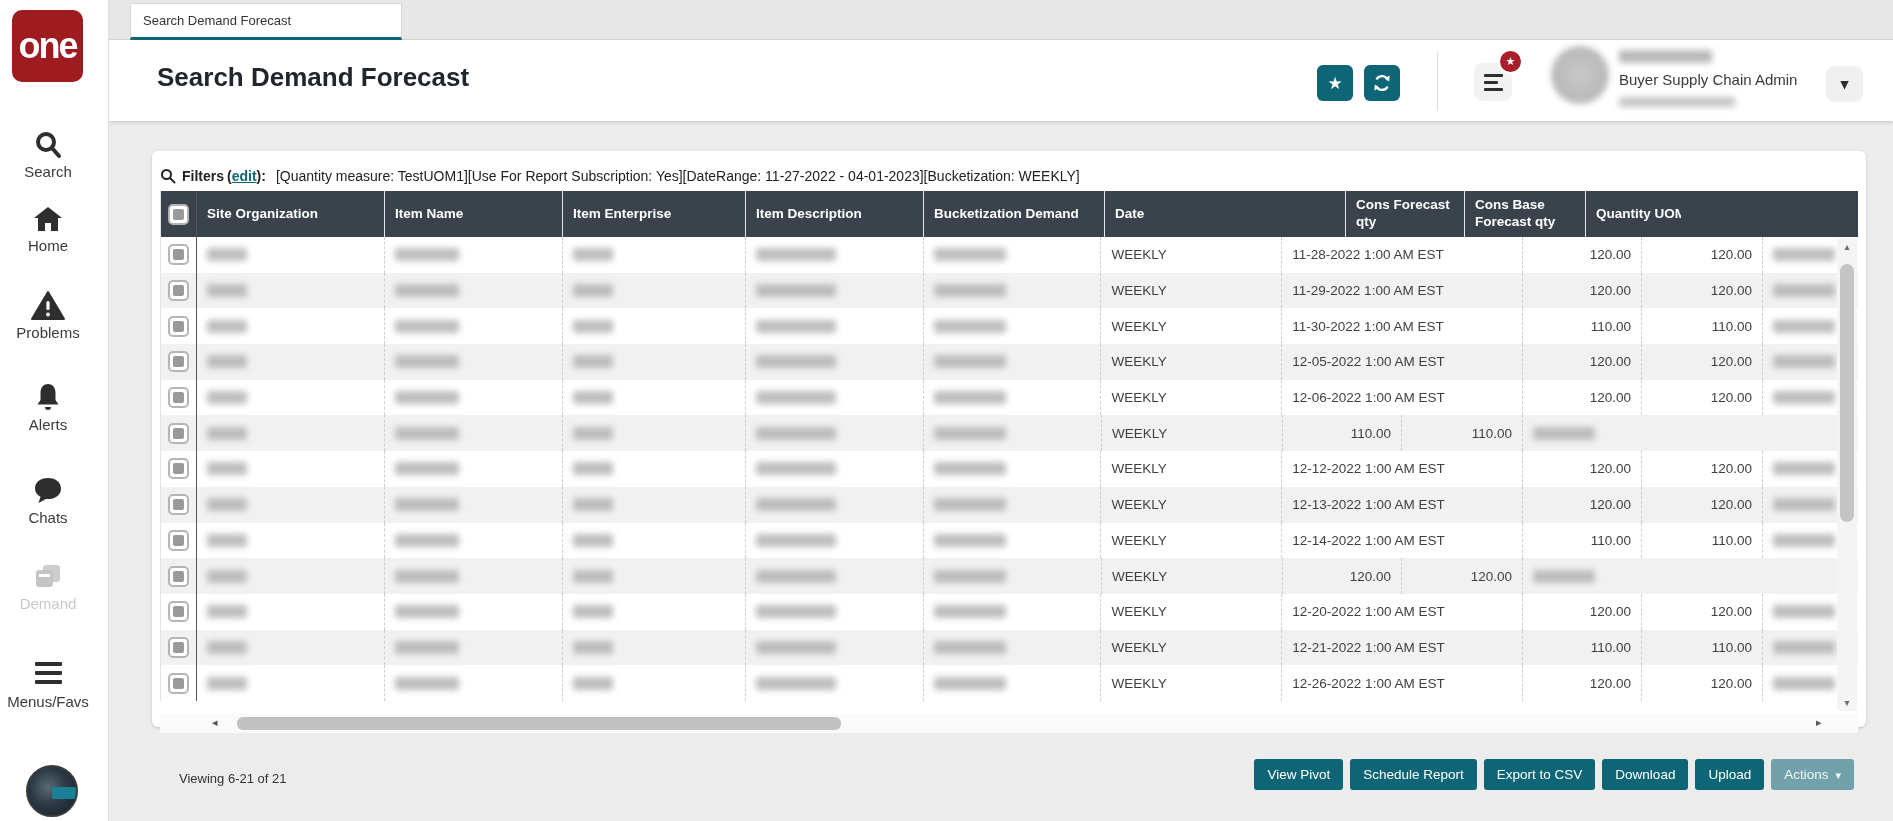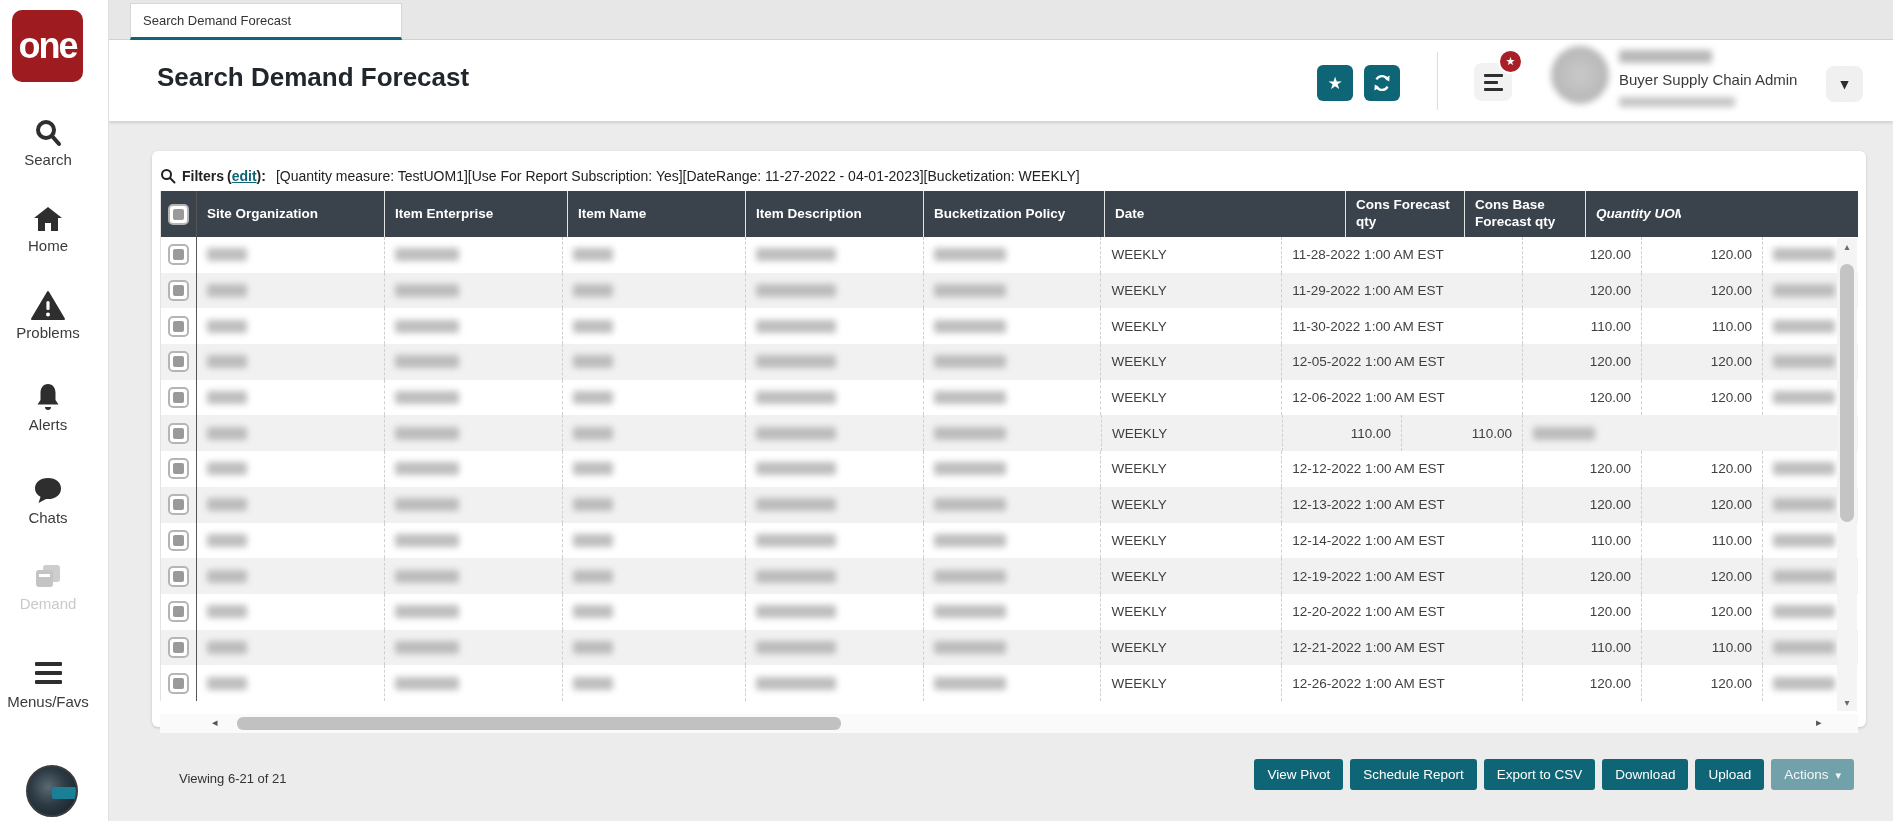--- a/index.html
+++ b/index.html
@@ -47,21 +47,21 @@
   .card { position:absolute; left:152px; top:151px; width:1714px; height:576px; background:#fff; border-radius:6px; box-shadow:0 1px 3px rgba(0,0,0,.18); z-index:3; }
   .filters-row { position:absolute; left:8px; top:14px; height:22px; display:flex; align-items:center; font-size:14px; color:#222; }
   .filters-row b { margin:0 3px 0 6px; }
   .filters-row .editlink { color:#0e6575; text-decoration:underline; font-weight:bold; cursor:pointer; }
   .filters-row .summary { margin-left:10px; color:#222; }
 
   
   .tbl { position:absolute; left:8px; top:40px; width:1698px; border-left:1px solid #e3e3e3; }
   .thead { display:flex; background:#3a424b; height:46px; color:#fff; font-weight:bold; font-size:13.5px; }
   .th { display:flex; align-items:center; padding:0 10px; border-right:1px solid rgba(255,255,255,.85); line-height:1.25; overflow:hidden; white-space:normal; cursor:pointer; }
-  .th.col-uom { white-space:nowrap;font-style:italic; }
+  .th.col-uom { white-space:nowrap; }
   .trow { display:flex; height:35.7px; background:#fff; cursor:pointer; }
   .trow.alt { background:#f1f1f1; }
   .td { display:flex; align-items:center; padding:0 10px; border-right:1px dashed #cfcfcf; font-size:13.5px; color:#3f3f3f; overflow:hidden; white-space:nowrap; }
   .num { justify-content:flex-end; }
   .col-check { width:36px; justify-content:center; padding:0; border-right:1px solid #555 !important; }
   .thead .col-check { border-right:1px solid #555; }
   .col-so { width:188px; } .col-sn { width:178px; } .col-ie { width:183px; }
   .col-in { width:178px; } .col-id { width:178px; } .col-bp { width:181px; }
   .col-date { width:241px; } .col-cf { width:119px; } .col-cb { width:121px; }
   .col-uom { width:95px; border-right:none !important; }
@@ -89,21 +89,21 @@
   svg { display:block; }
 </style>
 </head>
 <body>
 
 <div class="sidebar">
   <div class="logo">
       <span>one</span>
     </div>
 
-  <div class="nav-item" style="top:116px">
+  <div class="nav-item" style="top:128px">
     <span class="nicon">
       <svg width="30" height="30" viewBox="0 0 30 30">
           <circle cx="13" cy="12" r="8" fill="none" stroke="#2e2e2e" stroke-width="4"></circle>
           <line x1="19" y1="18" x2="26" y2="26" stroke="#2e2e2e" stroke-width="4" stroke-linecap="round"></line>
         </svg>
     </span>
     <span class="nlabel">Search</span>
   </div>
 
   <div class="nav-item" style="top:202px">
@@ -228,24 +228,24 @@
   </div>
 
   <div class="tbl">
     <div class="thead">
       <div class="th col-check">
           <span class="cb">
             <span class="cb-in"></span>
           </span>
         </div>
       <div class="th col-so">Site Organization</div>
+      <div class="th col-in">Item Name</div>
       <div class="th col-ie">Item Enterprise</div>
-      <div class="th col-in">Item Name</div>
       <div class="th col-id">Item Description</div>
-      <div class="th col-bp">Bucketization Policy</div>
+      <div class="th col-bp">Bucketization Demand</div>
       <div class="th col-date">Date</div>
       <div class="th col-cf">Cons Forecast qty</div>
       <div class="th col-cb">Cons Base Forecast qty</div>
       <div class="th col-uom">Quantity UOM</div>
     </div>
     <div id="tbody">
         <div class="trow">
           <div class="td col-check">
             <span class="cb">
               <span class="cb-in"></span>
@@ -520,21 +520,20 @@
           <div class="td col-ie">
             <span class="blurb" style="width:40px"></span>
           </div>
           <div class="td col-in">
             <span class="blurb" style="width:80px"></span>
           </div>
           <div class="td col-id">
             <span class="blurb" style="width:72px"></span>
           </div>
           <div class="td col-bp">WEEKLY</div>
-          <div class="td col-date">12-19-2022 1:00 AM EST</div>
           <div class="td col-cf num">120.00</div>
           <div class="td col-cb num">120.00</div>
           <div class="td col-uom">
             <span class="blurb" style="width:62px"></span>
           </div>
         </div>
         <div class="trow">
           <div class="td col-check">
             <span class="cb">
               <span class="cb-in"></span>

